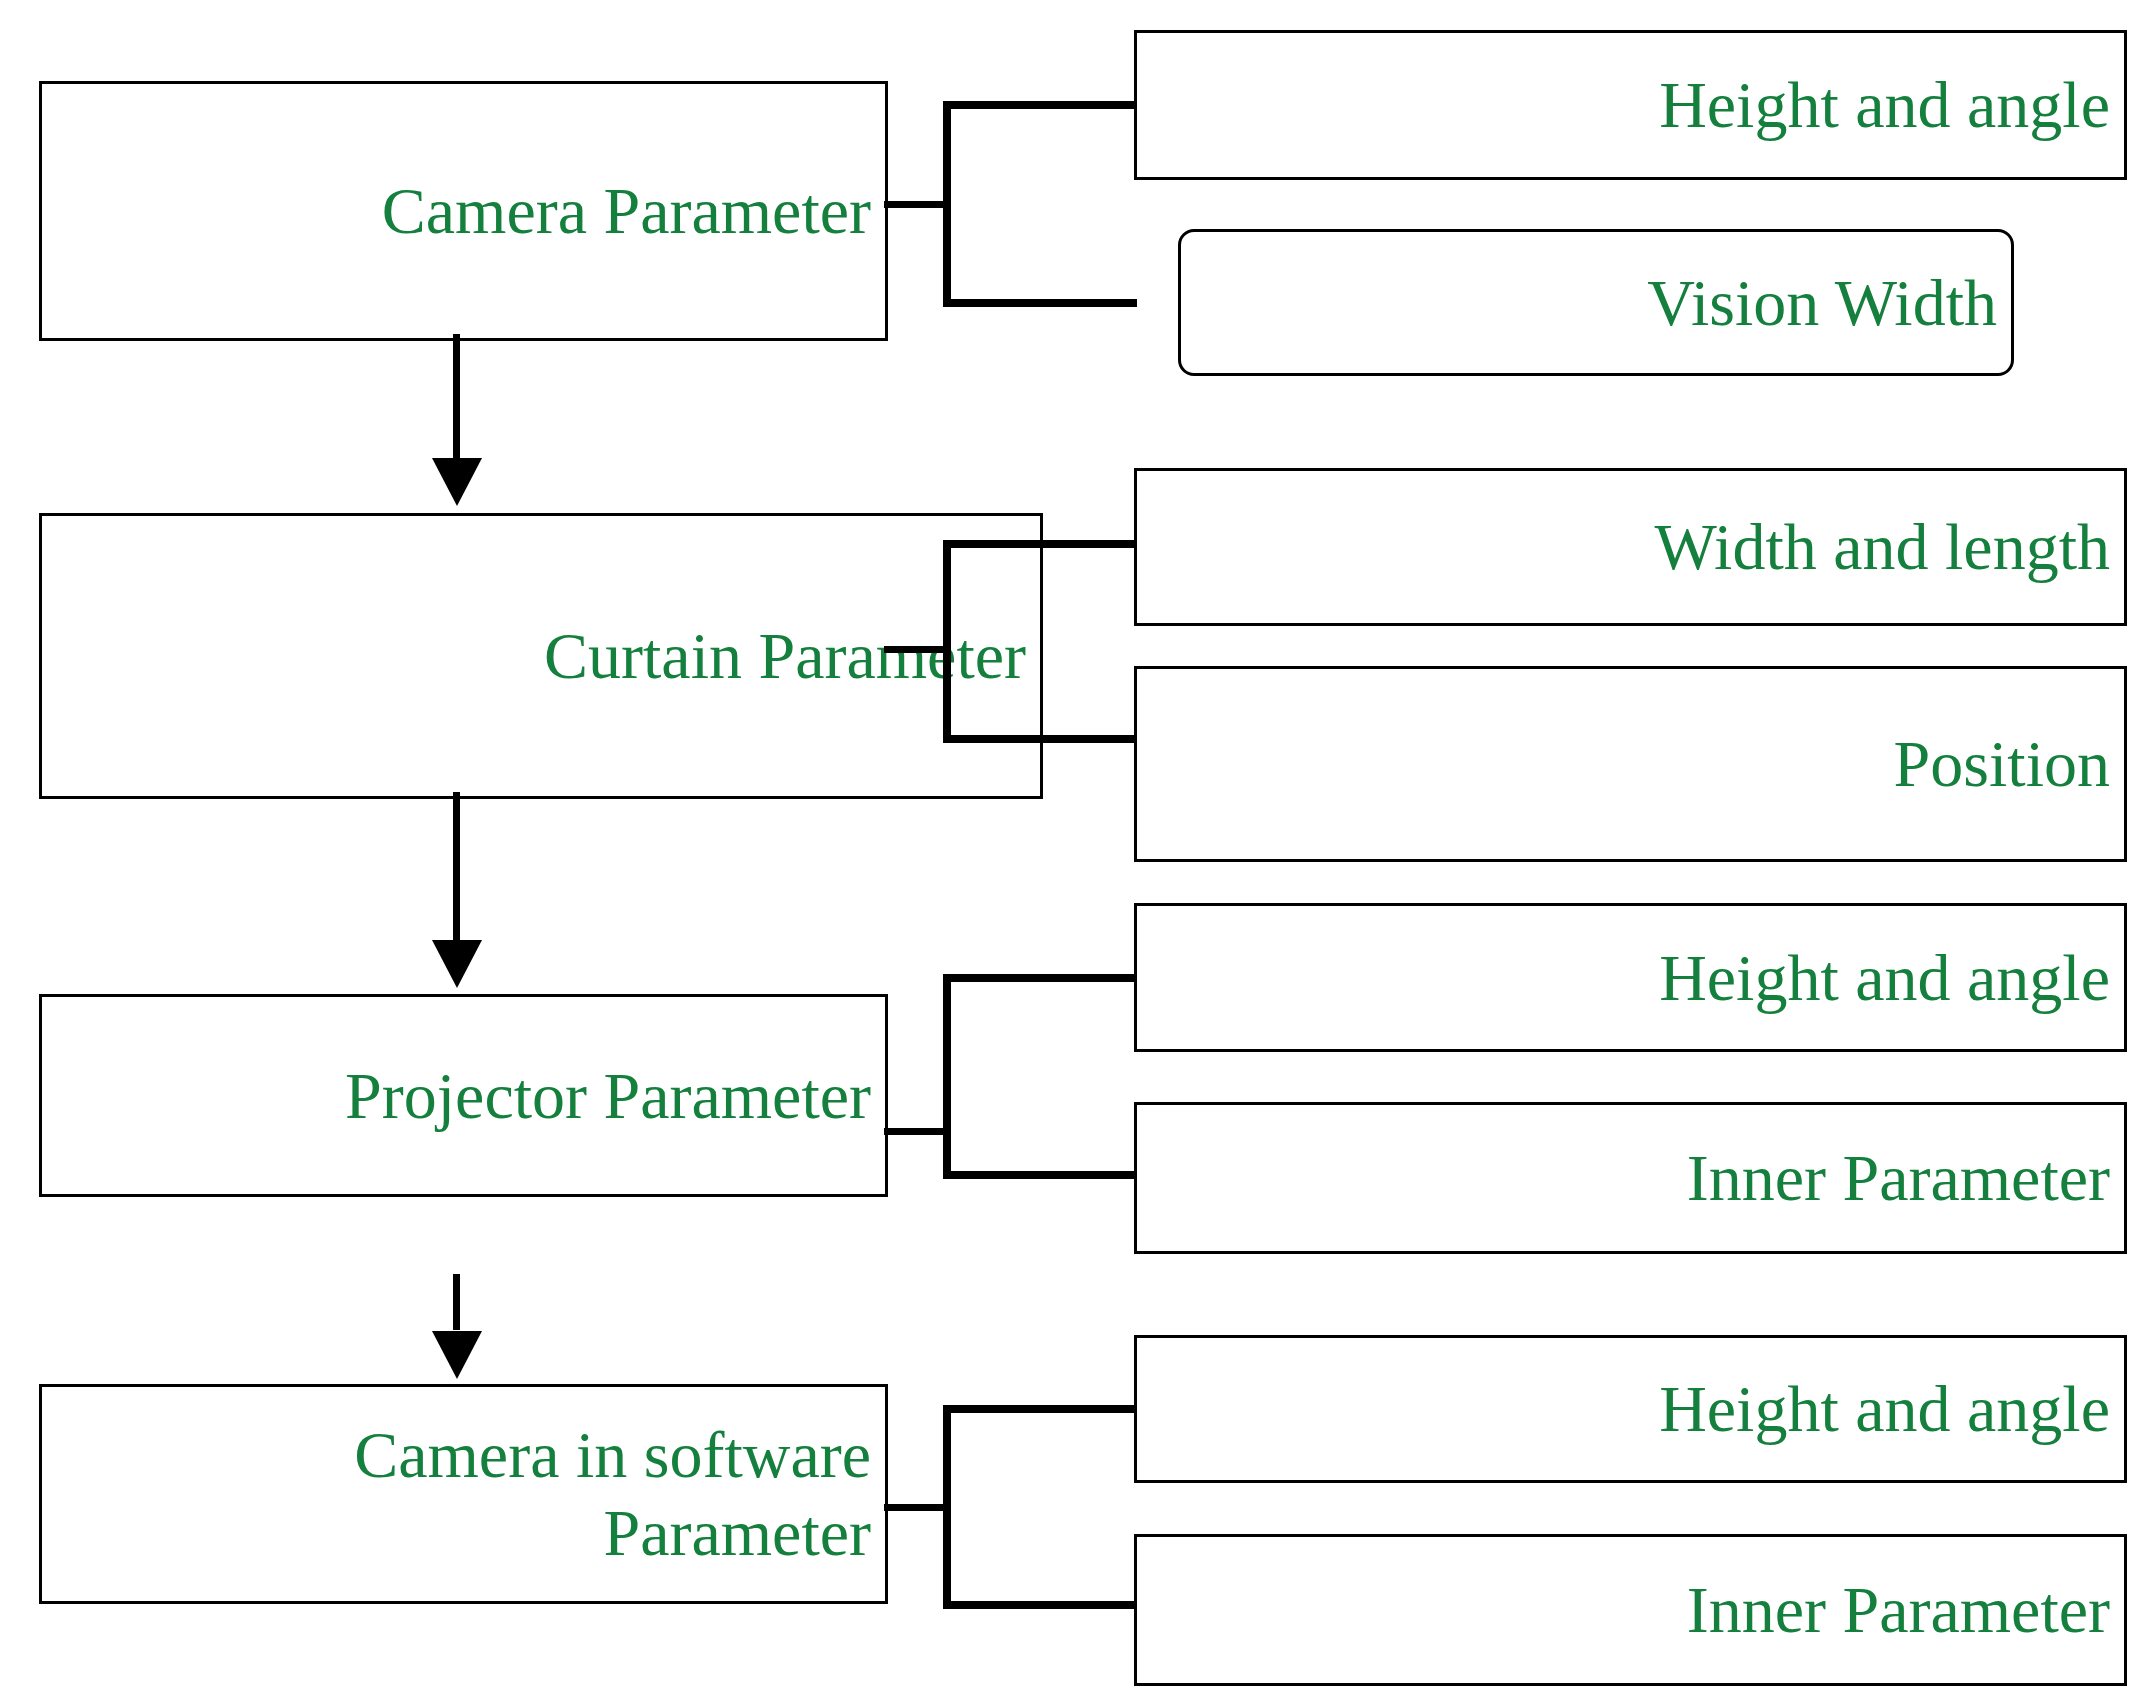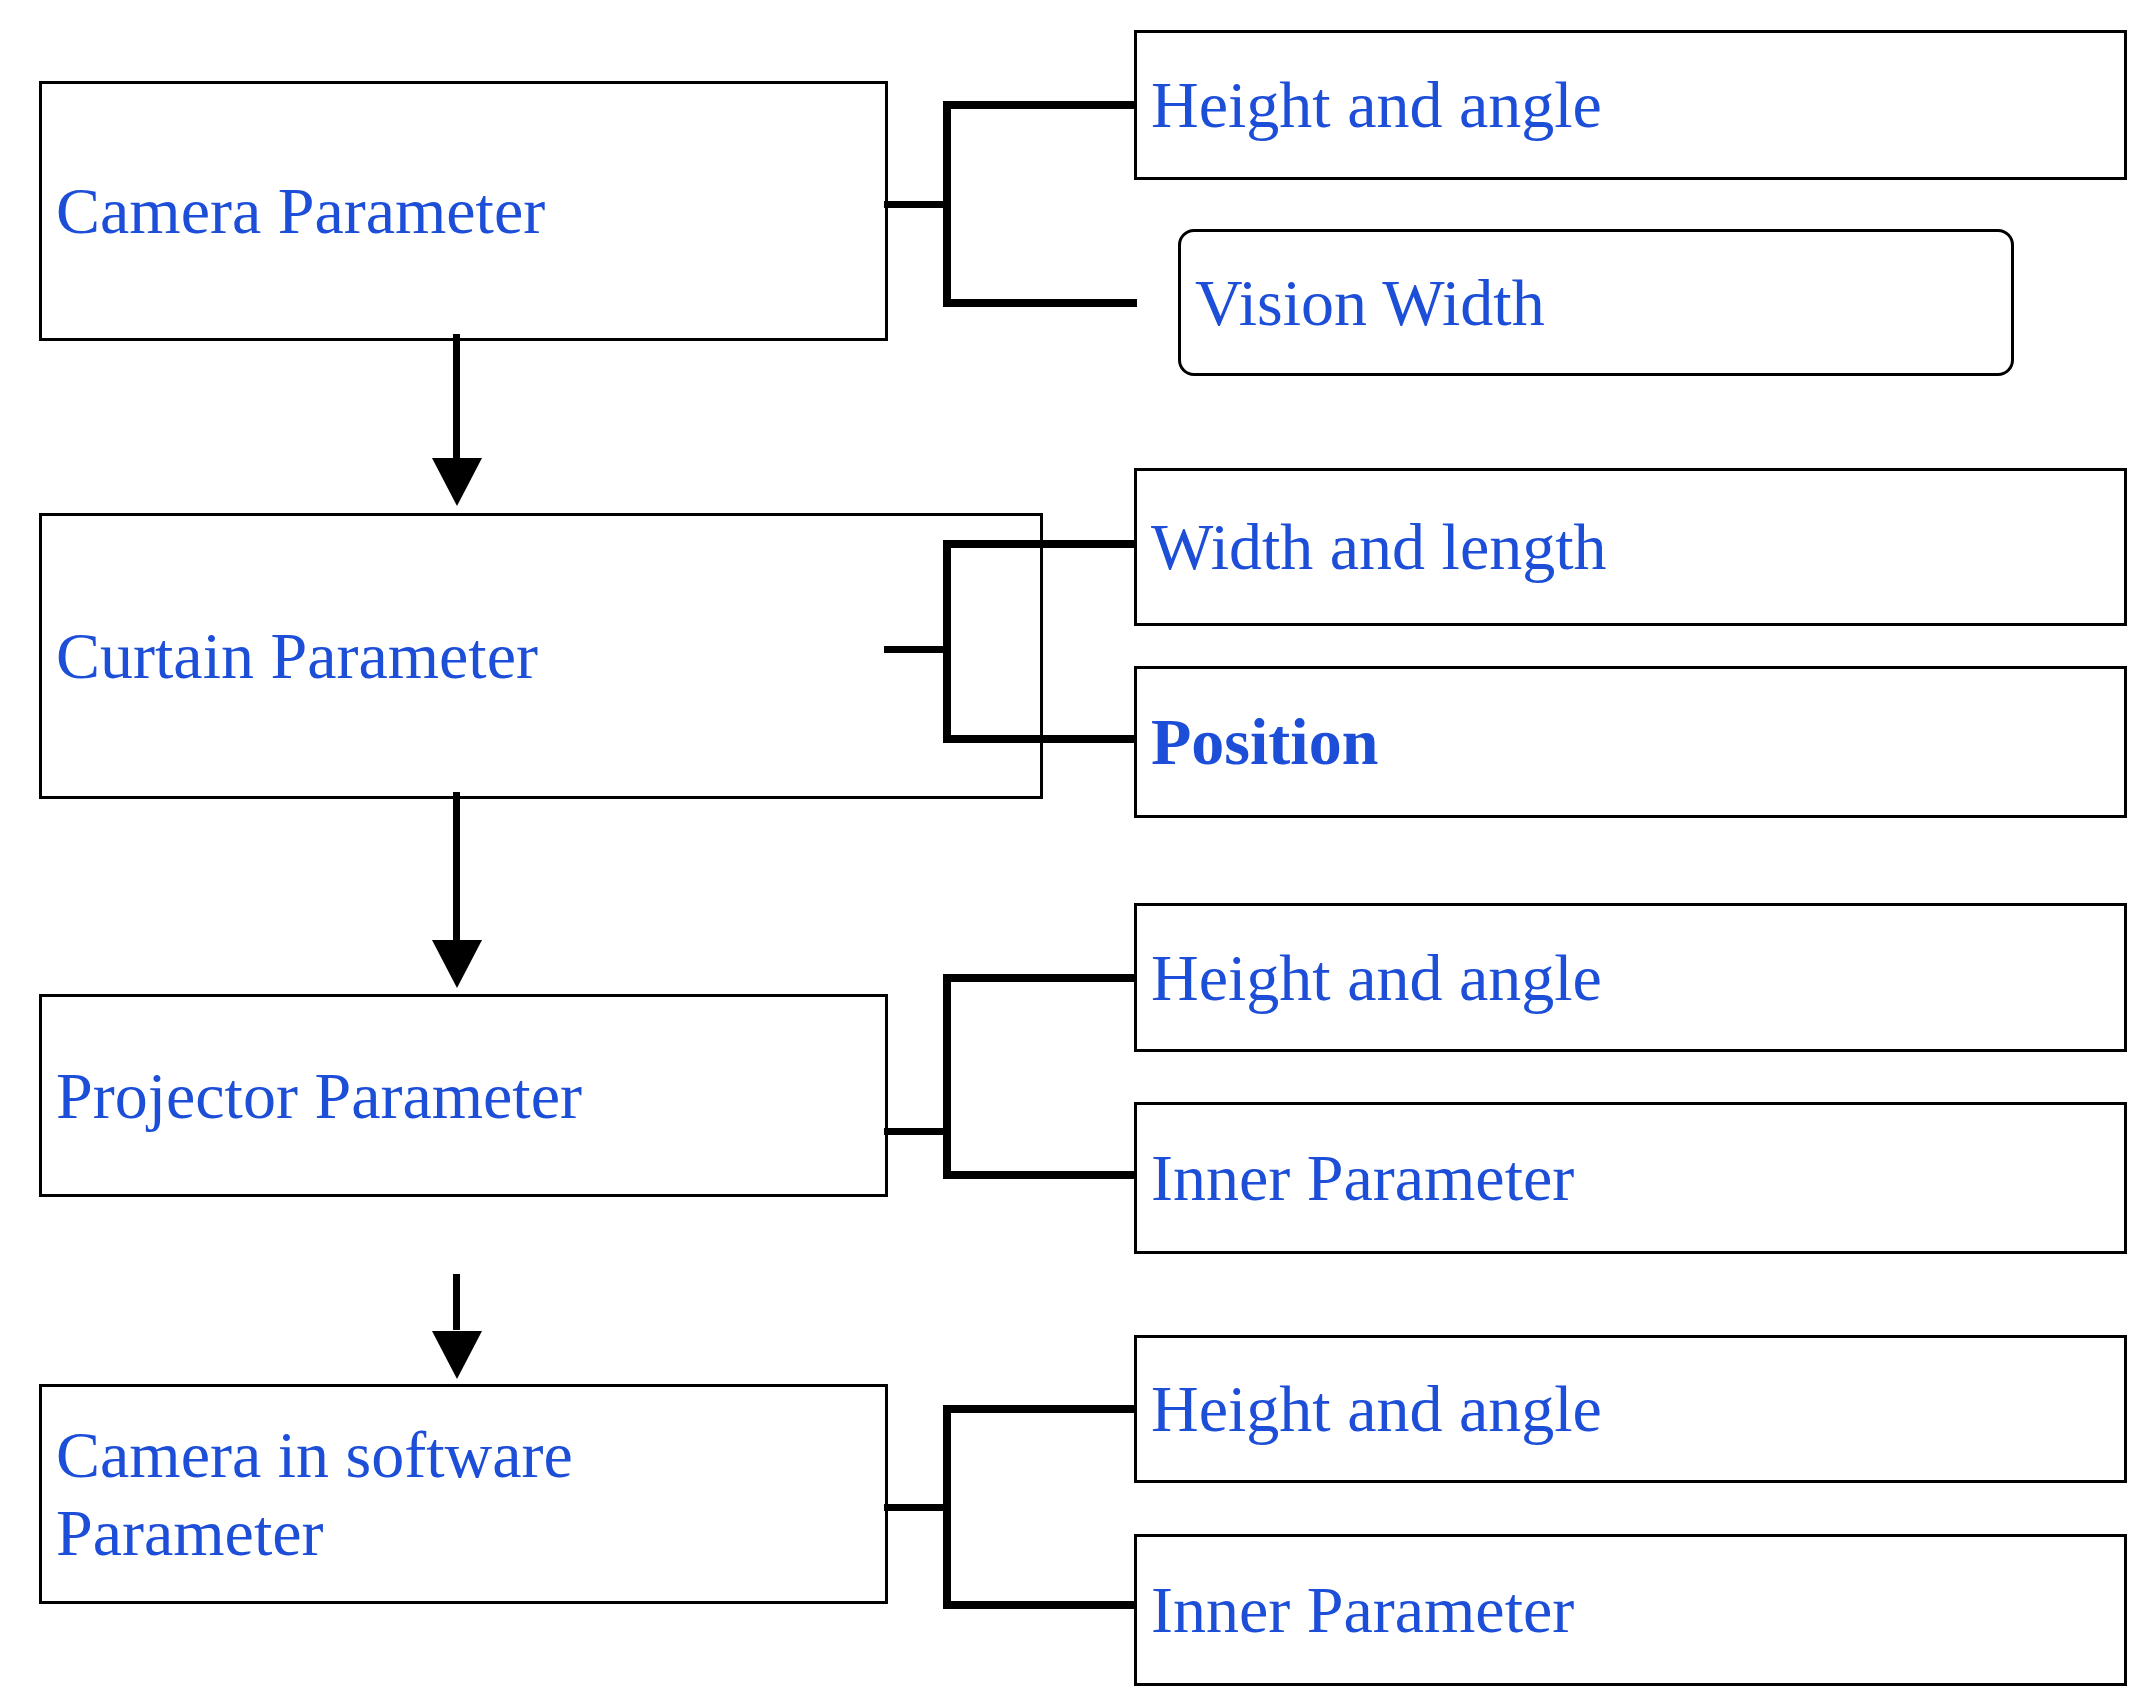--- a/index.html
+++ b/index.html
@@ -19,23 +19,23 @@
     overflow: hidden;
   }
   .node {
     position: absolute;
     box-sizing: border-box;
     border: 3.9px solid #000000;
     background: #ffffff;
     display: flex;
     align-items: center;
     justify-content: center;
-    text-align: left;
+    text-align: right;
     line-height: 1.18;
-    color: #1d4ed8;
+    color: #15803d;
   }
   .node.primary {
     font-size: 66px;
     margin-top: 7px;
   }
   .node.detail {
     font-size: 66px;
   }
   .node .label {
     display: block;
@@ -90,21 +90,21 @@
   </div>
 
   <div class="line hline" style="left:884px; top:646px; width:65px;"></div>
   <div class="line bracket-stem" style="left:943px; top:540px; height:203px;"></div>
   <div class="line bracket-arm" style="left:943px; top:540px; width:194px;"></div>
   <div class="line bracket-arm" style="left:943px; top:735px; width:194px;"></div>
 
   <div class="node detail" style="left:1134px; top:468px; width:993px; height:158px;">
     <span class="label">Width and length</span>
   </div>
-  <div class="node detail" style="left:1134px; top:666px; width:993px; height:152px;font-weight:bold;">
+  <div class="node detail" style="left:1134px; top:666px; width:993px; height:196px;">
     <span class="label">Position</span>
   </div>
 
   <div class="line vline" style="left:453px; top:792px; height:148px;"></div>
   <div class="arrowhead" style="left:432px; top:940px;"></div>
 
   <div class="node primary" style="left:39px; top:987px; width:849px; height:203px;">
     <span class="label">Projector Parameter</span>
   </div>
 

